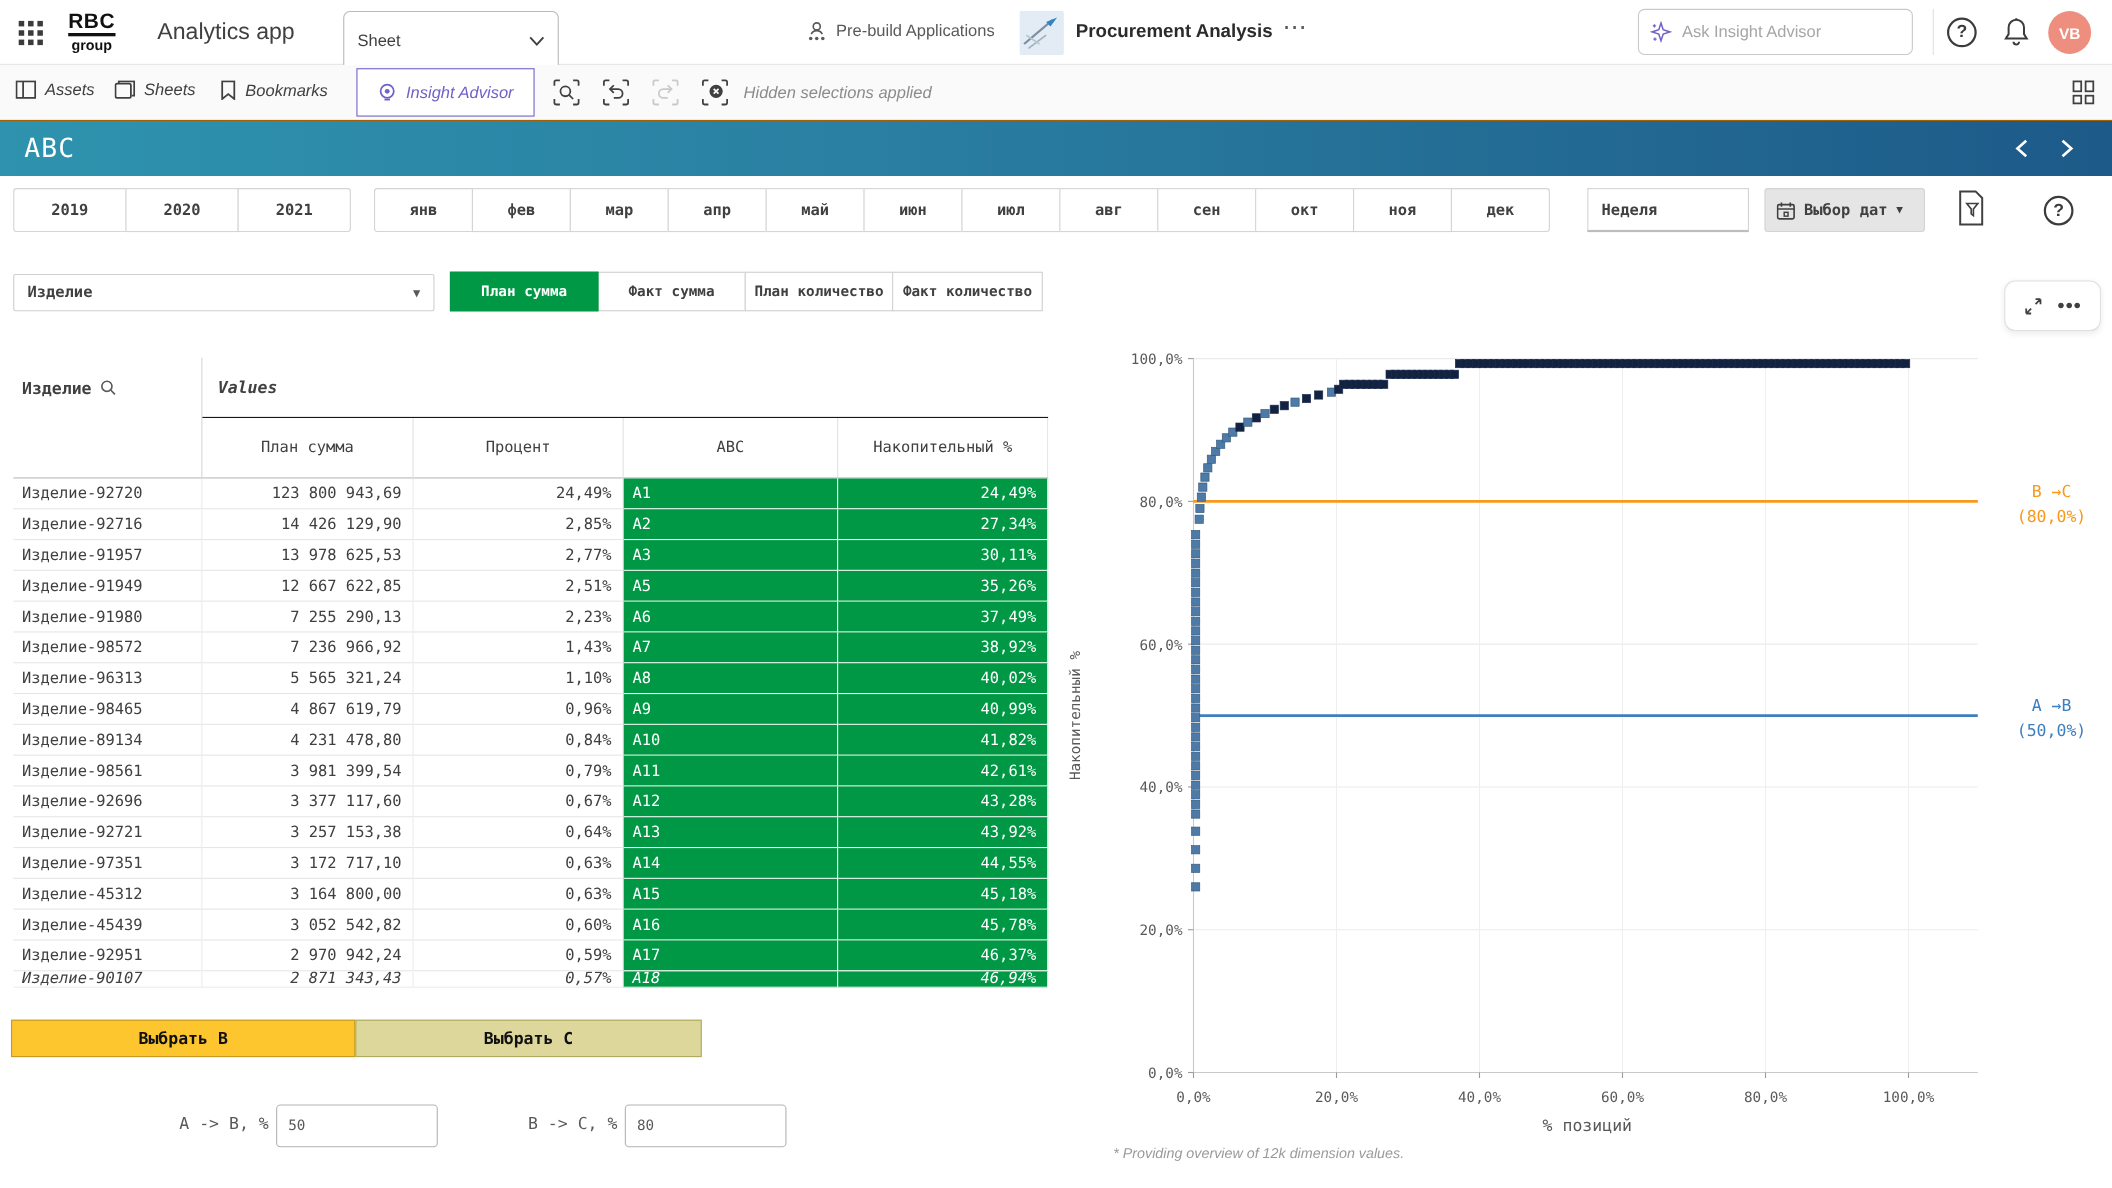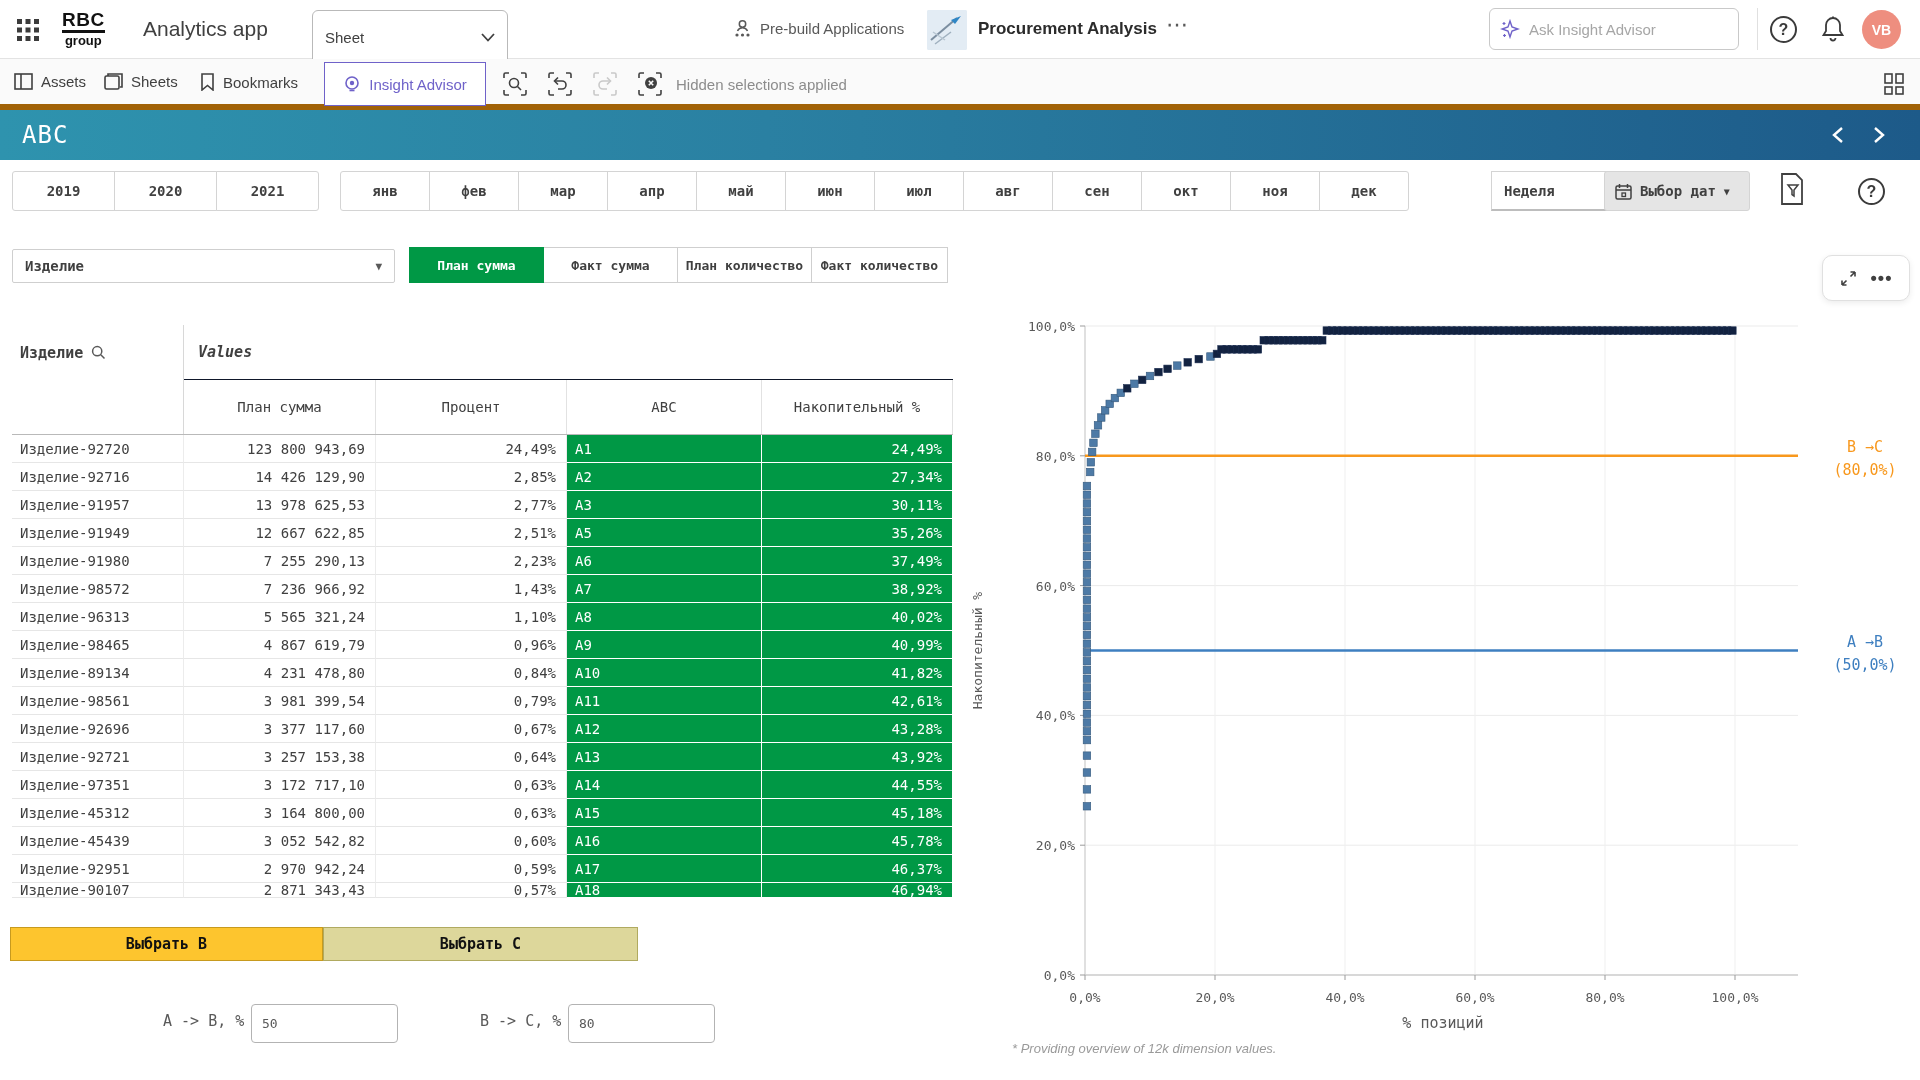--- a/index.html
+++ b/index.html
@@ -28,21 +28,21 @@
   .ask input::placeholder { color:#a6a6a6; }
   .top-divider { left:1757px; top:8px; width:1px; height:42px; background:#e0e0e0; }
   .circle-q { width:27px; height:27px; border:2px solid #3b3b3b; border-radius:50%; color:#3b3b3b;
               display:flex; align-items:center; justify-content:center; font-size:16px; font-weight:700; cursor:pointer; background:#fff;}
   .help-top { left:1770px; top:16px; }
   .bell { left:1820px; top:15px; cursor:pointer; }
   .avatar { left:1862px; top:10px; width:39px; height:39px; border-radius:50%; background:#ee8e7f; color:#fff;
             display:flex; align-items:center; justify-content:center; font-size:14px; font-weight:700; cursor:pointer; }
 
   
-  .toolbar { left:0; top:59px; width:1920px; height:51px; background:#fafafa; border-bottom:6px solid #a16207; }
+  .toolbar { left:0; top:59px; width:1920px; height:51px; background:#fafafa; border-bottom:1px solid #a16207;font-style:italic; }
   .tb-item { display:flex; align-items:center; gap:8px; color:#404040; font-size:15px; cursor:pointer; position:absolute; top:14px; }
   .tb-assets { left:14px; } .tb-sheets { left:104px; } .tb-bookmarks { left:200px; }
   .ia-box { left:324px; top:3px; height:44px; width:162px; border:1px solid #6f62c9; background:#fff;
             display:flex; align-items:center; justify-content:center; gap:8px; color:#6f62c9; font-size:15px; cursor:pointer; position:absolute; }
   .selicon { position:absolute; top:12px; width:26px; height:26px; cursor:pointer; }
   .hidden-sel { left:676px; top:17px; font-size:15px; color:#8c8c8c; position:absolute; }
   .tb-grid { left:1882px; top:13px; position:absolute; cursor:pointer; }
 
   
   .titlebar { left:0; top:110px; width:1920px; height:50px;
@@ -54,21 +54,21 @@
   
   .fgroup { display:flex; border-radius:3px; }
   .fcell { width:90px; height:40px; background:#fff; border:1px solid #d4d4d4; margin-left:-1px;
            display:flex; align-items:center; justify-content:center; font-size:14px; font-weight:700; color:#404040; cursor:pointer; }
   .fcell:first-child { margin-left:0; border-radius:3px 0 0 3px; }
   .fcell:last-child { border-radius:0 3px 3px 0; }
   .years { left:12px; top:171px; } .years .fcell { width:103px; }
   .months { left:340px; top:171px; }
   .week { left:1443px; top:171px; width:147px; height:40px; background:#fff; border:1px solid #d4d4d4;
           display:flex; align-items:center; padding:0 12px; font-size:14px; font-weight:700; color:#404040;
-          border-bottom:2px solid #bdbdbd; cursor:pointer;margin-left:48px; }
+          border-bottom:2px solid #bdbdbd; cursor:pointer; }
   .datepick { left:1604px; top:171px; width:146px; height:40px; background:#e5e5e5; border:1px solid #d4d4d4; border-radius:3px;
               display:flex; align-items:center; gap:8px; padding:0 10px; font-size:14px; font-weight:700; color:#404040; cursor:pointer; }
   .datepick .caret { font-size:10px; color:#404040; }
   .filter-doc { left:1778px; top:172px; cursor:pointer; }
   .help2 { left:1858px; top:178px; }
 
   
   .dim-dd { left:12px; top:249px; width:383px; height:34px; border:1px solid #cfcfcf; border-radius:2px; background:#fff;
             display:flex; align-items:center; padding:0 12px; font-size:14px; font-weight:700; color:#404040; cursor:pointer; }
   .dim-dd .caret { margin-left:auto; font-size:11px; color:#595959; }
@@ -88,21 +88,21 @@
   .thead2 .c { display:flex; align-items:center; justify-content:center; font-size:14px; color:#404040;
                border-right:1px solid #e2e2e2; }
   .thead2 .c0 { border-right:1px solid #d8d8d8; }
   .trow { display:grid; grid-template-columns:172px 192px 191px 195px 191px; height:28px; }
   .trow .cell { display:flex; align-items:center; font-size:14px; color:#404040; border-bottom:1px solid #e6e6e6;
                 border-right:1px solid #ececec; overflow:hidden; white-space:nowrap; }
   .cell.name { padding-left:8px; }
   .cell.num { justify-content:flex-end; padding-right:10px; }
   .cell.green { background:#009845; color:#fff; border-bottom:1px solid #fff; border-right:1px solid #fff; }
   .cell.abc { padding-left:8px; }
-  .rowclip { height:15px; overflow:hidden; }
+  .rowclip { height:15px; overflow:hidden;font-style:italic; }
 
   
   .selbtns { left:10px; top:927px; display:flex; }
   .selbtn { height:34px; display:flex; align-items:center; justify-content:center; font-size:15px; font-weight:700;
             color:#111; cursor:pointer; }
   .thr-label { font-size:15px; color:#595959; }
   .thr-input { width:147px; height:39px; border:1px solid #b3b3b3; border-radius:4px; padding:0 10px; font-size:13px;
                color:#595959; font-family:"DejaVu Sans Mono",monospace; outline:none; }
 
   

